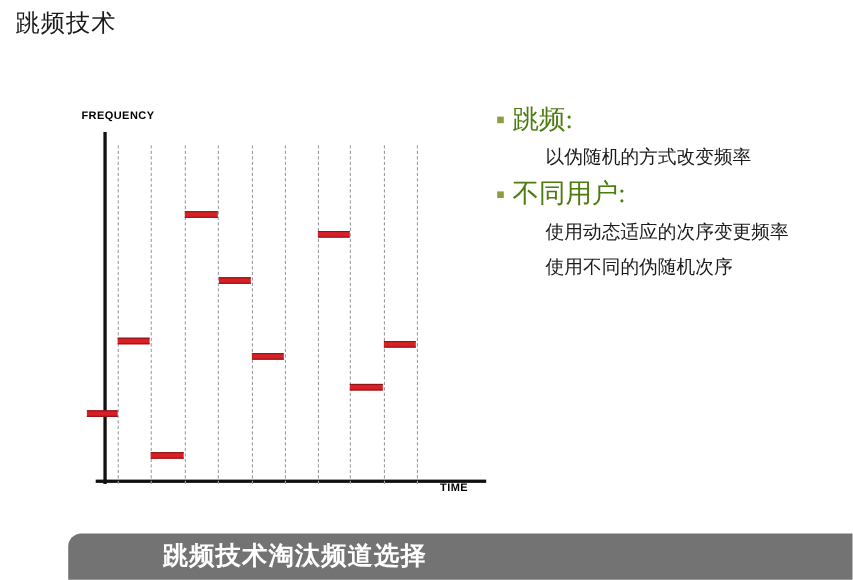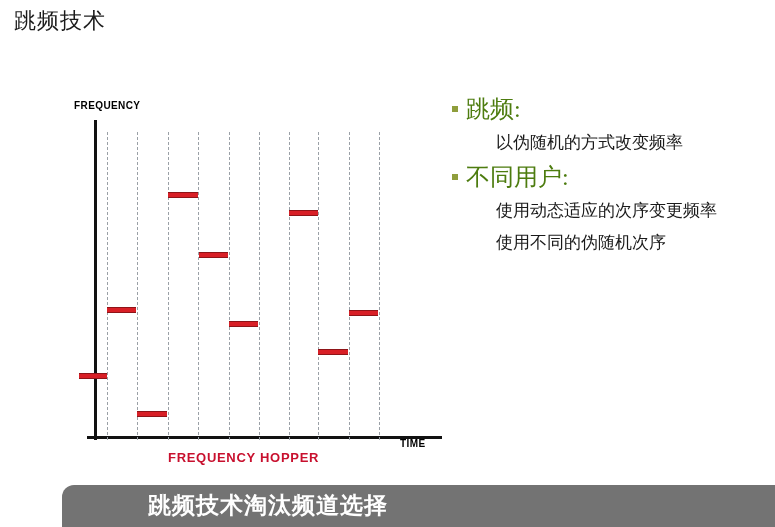--- a/index.html
+++ b/index.html
@@ -164,21 +164,20 @@
 <body>
 
 <div id="slide-title">跳频技术</div>
 
 <div id="chart">
 
   <div class="axis-label" id="freq-label">FREQUENCY</div>
 
   <div class="axis-label" id="time-label">TIME</div>
 
-  <div id="hopper-label">FREQUENCY HOPPER</div>
 
   <div id="plot">
     <div id="y-axis"></div>
     <div id="x-axis"></div>
     <div id="gridlines">
         <div class="gridline" style="left: 9.5%;"></div>
         <div class="gridline" style="left: 17.6%;"></div>
         <div class="gridline" style="left: 25.9%;"></div>
         <div class="gridline" style="left: 34%;"></div>
         <div class="gridline" style="left: 42.4%;"></div>

